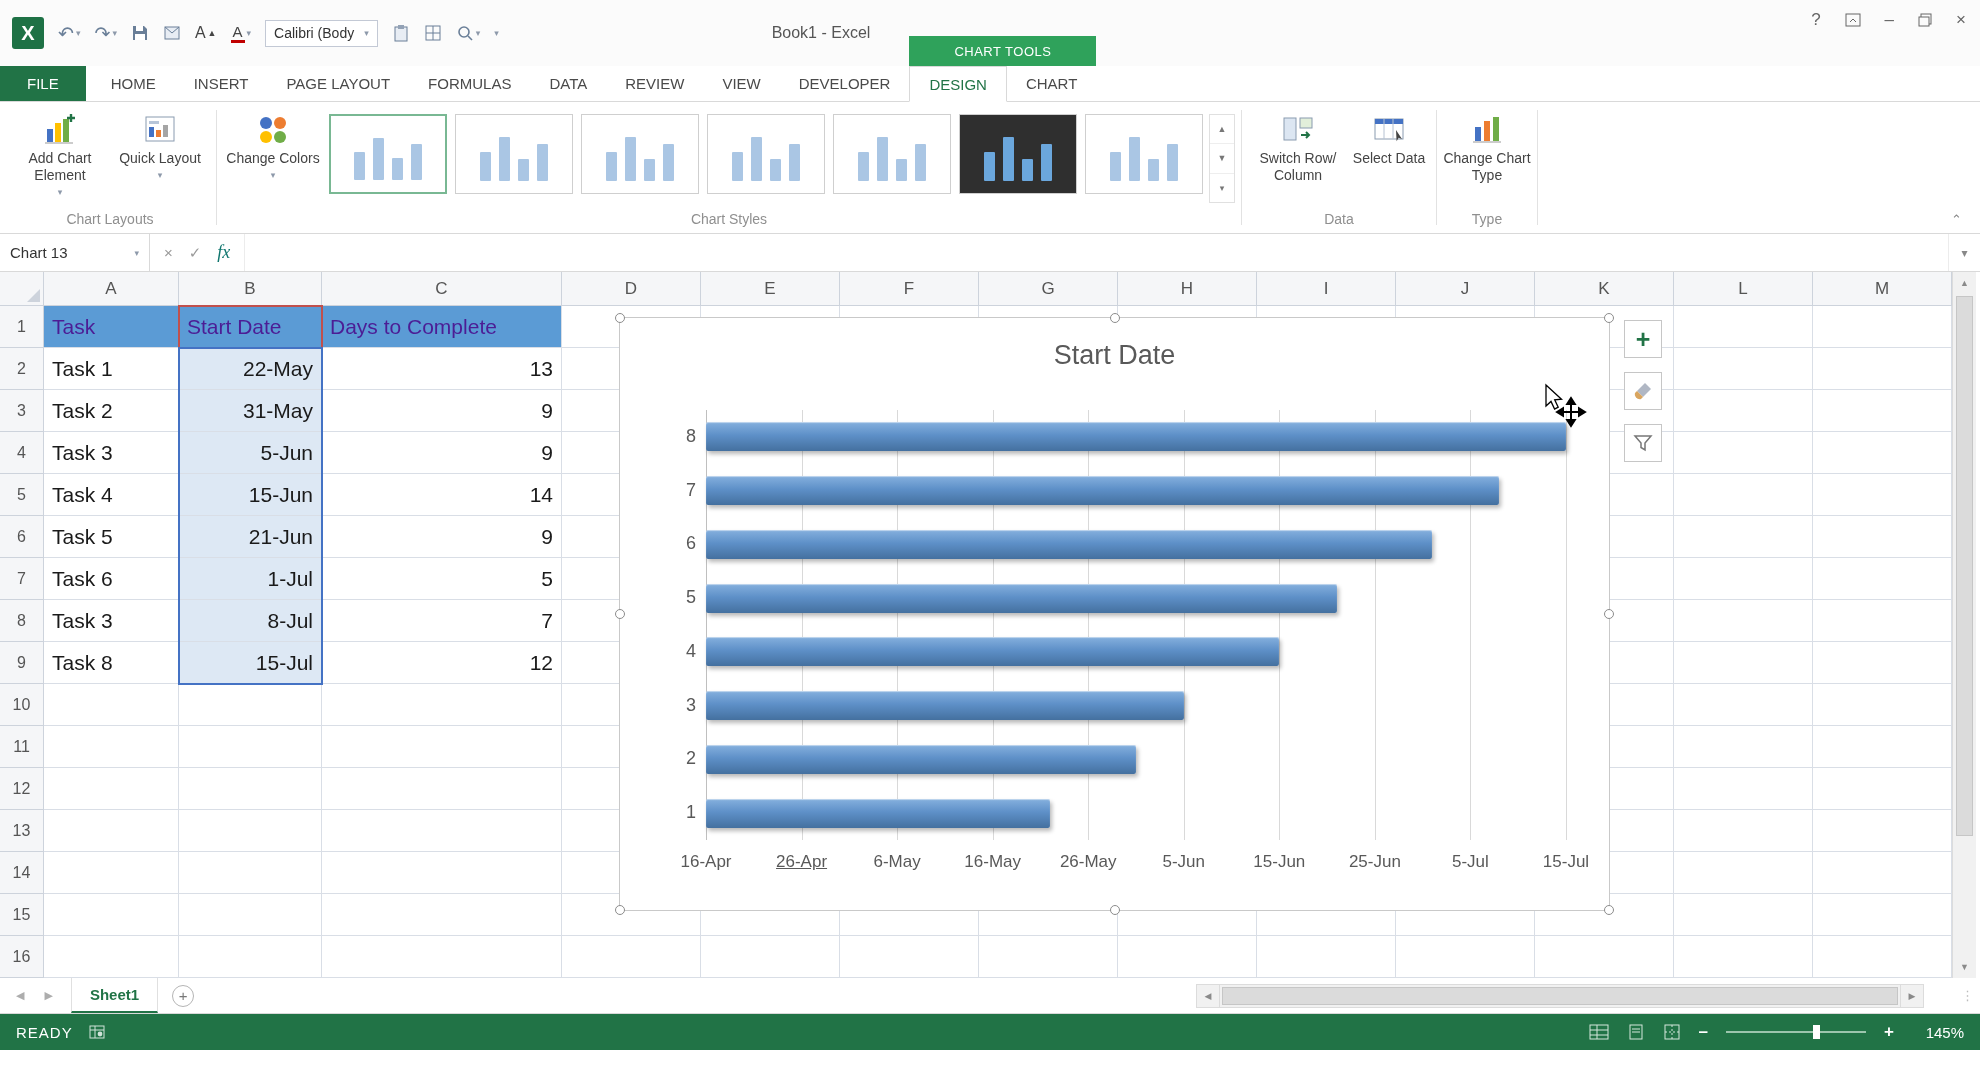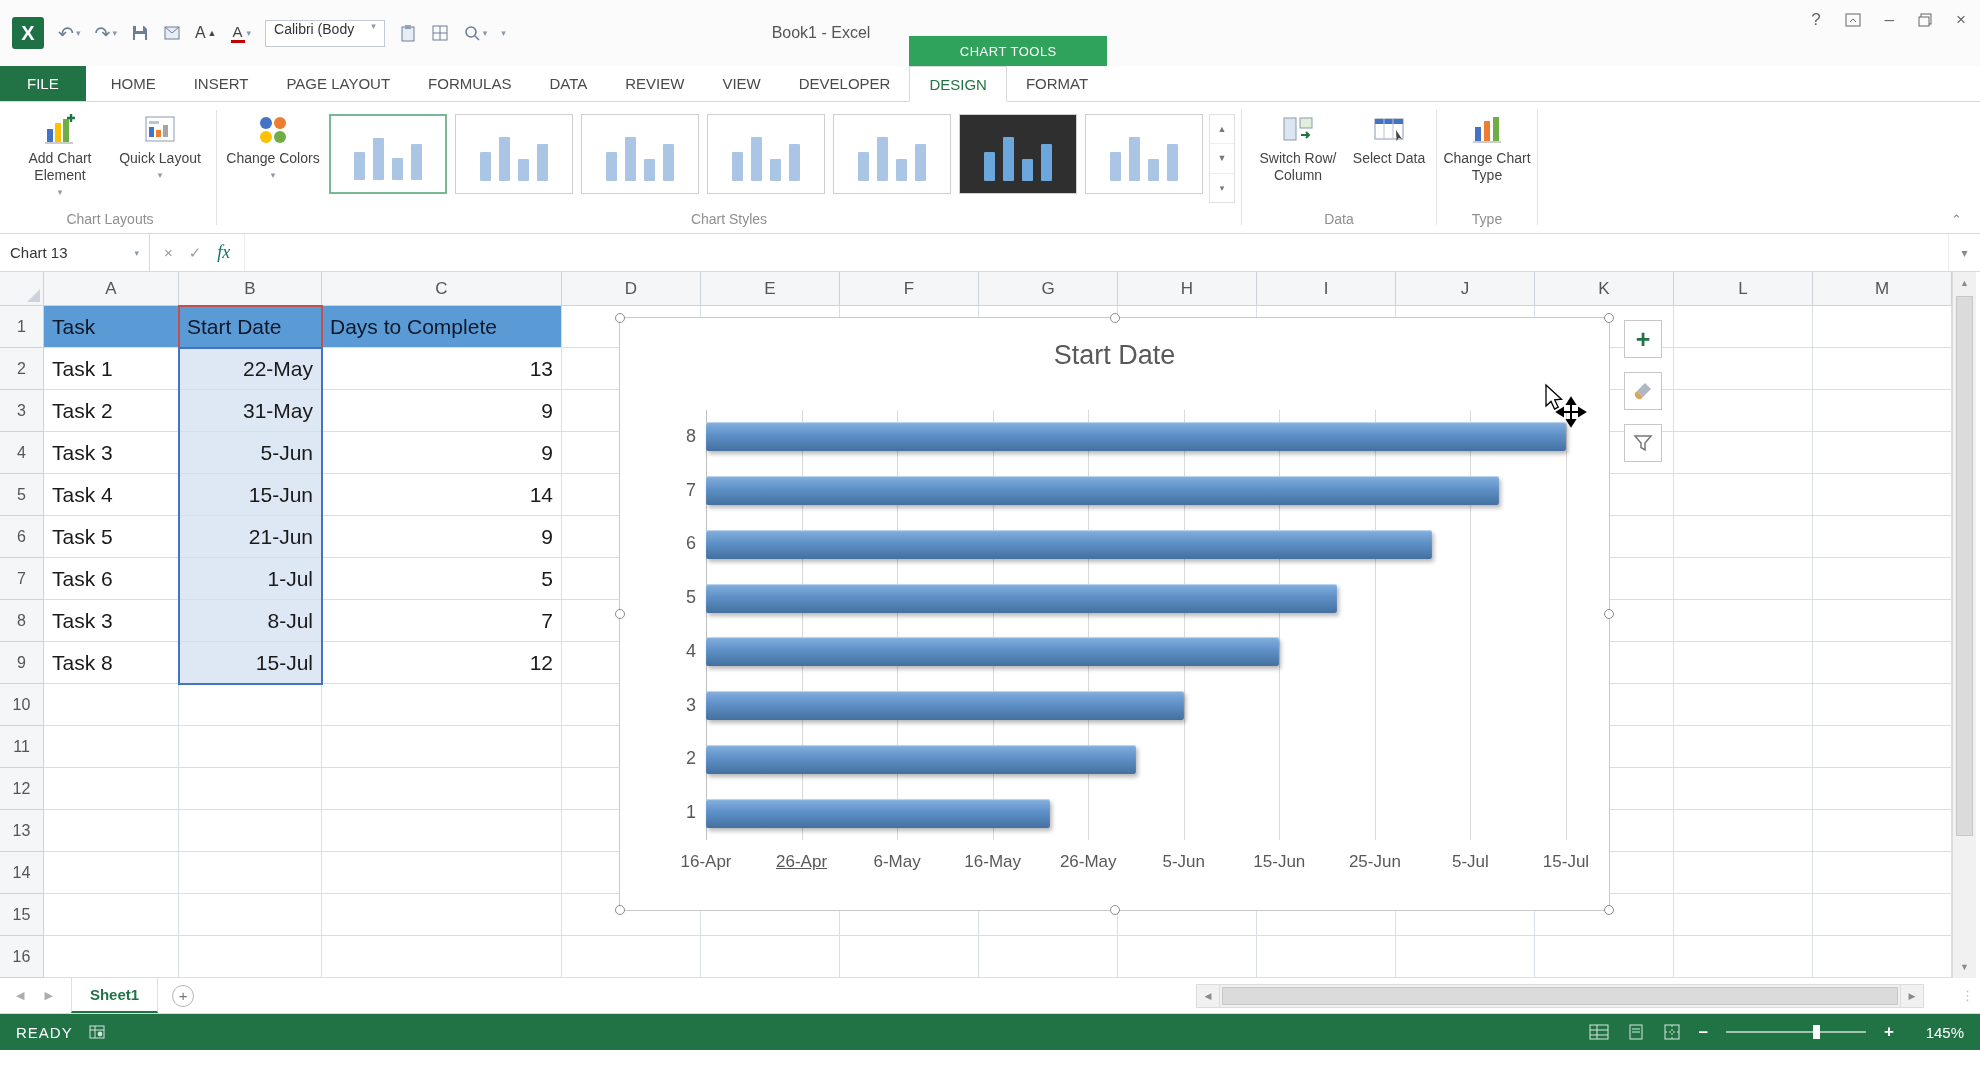--- a/index.html
+++ b/index.html
@@ -7,22 +7,22 @@
   body{width:1980px;height:1080px;position:relative;overflow:hidden;background:#fff;
        font-family:"Liberation Sans",sans-serif;color:#444}
 
   
   .titlebar{height:66px;background:#fbfbfb;display:flex;align-items:center;padding:0 12px;position:relative}
   .qat{display:flex;align-items:center;gap:14px}
   .excel-logo{width:32px;height:32px;background:#1e7145;border-radius:3px;color:#fff;font-weight:bold;
               font-size:20px;display:flex;align-items:center;justify-content:center}
   .qat-btn{color:#6a7f98;font-size:19px;display:flex;align-items:center;gap:2px;line-height:1}
   .dd{font-size:9px;color:#8d99aa}
-  .font-combo{border:1px solid #c3c9d5;background:#fff;height:27px;display:flex;align-items:flex-start;
-              padding:0 8px;font-size:14px;color:#333;gap:17px}
+  .font-combo{border:1px solid #c3c9d5;background:#fff;height:27px;display:flex;align-items:center;
+              padding:6px 8px;font-size:14px;color:#333;gap:10px}
   .grow-font{font-size:16px;color:#444;position:relative}
   .grow-font sup{font-size:9px;color:#444}
   .font-color{display:flex;flex-direction:column;align-items:center;font-size:15px;color:#444;line-height:1}
   .font-color .bar{width:14px;height:3px;background:#c00000;margin-top:1px}
   .doc-title{position:absolute;left:671px;width:300px;text-align:center;font-size:16px;color:#555}
   .win-controls{position:absolute;right:14px;top:10px;display:flex;align-items:center;gap:24px;color:#666;font-size:17px}
 
   
   .tabrow{height:36px;background:#fff;border-bottom:1px solid #d9d9d9;display:flex;align-items:stretch;position:relative}
   .tabs-main{display:flex;align-items:stretch}
@@ -71,21 +71,21 @@
   .colhdrs{position:absolute;left:44px;top:0;height:34px;display:flex}
   .colhdr{height:34px;display:flex;align-items:center;justify-content:center;font-size:17px;color:#555;
           background:#f5f6f8;border-right:1px solid #cdd3dc;border-bottom:1px solid #cdd3dc}
   .rowhdrs{position:absolute;left:0;top:34px;width:44px}
   .rowhdr{height:42px;display:flex;align-items:center;justify-content:center;font-size:16px;color:#555;
           background:#f5f6f8;border-right:1px solid #cdd3dc;border-bottom:1px solid #cdd3dc}
   .grid{position:absolute;left:44px;top:34px;display:grid;grid-auto-rows:42px}
   .cell{border-right:1px solid #d9dee6;border-bottom:1px solid #d9dee6;font-size:21px;color:#1a1a1a;
         display:flex;align-items:center;padding:0 8px;white-space:nowrap;overflow:hidden}
   .cell.num{justify-content:flex-end}
-  .cell.th{background:#5b9bd5;color:#0f172a}
+  .cell.th{background:#5b9bd5;color:#4c1d95}
   .cell.brange{background:#dde8f4}
   .range-overlay{position:absolute;pointer-events:none}
   .red-ov{left:178px;top:33px;width:145px;height:44px;border:2px solid #c0504d}
   .blue-ov{left:178px;top:75px;width:145px;height:338px;border:2px solid #4472c4}
 
   
   .chart-box{position:absolute;left:619px;top:45px;width:991px;height:594px;background:#fff;border:1px solid #c9c9c9}
   .chart-title{position:absolute;top:22px;left:0;right:0;text-align:center;font-size:27px;color:#595959}
   .plot{position:absolute;left:86px;top:92px;width:860px;height:430px}
   .gridline{position:absolute;top:0;width:1px;height:100%;background:#d9d9d9}
@@ -213,21 +213,21 @@
       <div class="tab">FORMULAS</div>
       <div class="tab">DATA</div>
       <div class="tab">REVIEW</div>
       <div class="tab">VIEW</div>
       <div class="tab">DEVELOPER</div>
     </div>
   <div class="ctx-group">
     <div class="ctx-label">CHART TOOLS</div>
     <div class="tabs-main">
         <div class="tab active">DESIGN</div>
-        <div class="tab">FORMAT</div>
+        <div class="tab">CHART</div>
       </div>
   </div>
 </div>
 
 <div class="ribbon">
   <div class="rgroup">
     <div class="rbody">
       <div class="bigbtn">
         <span class="bicon">
           <svg width="34" height="34">

